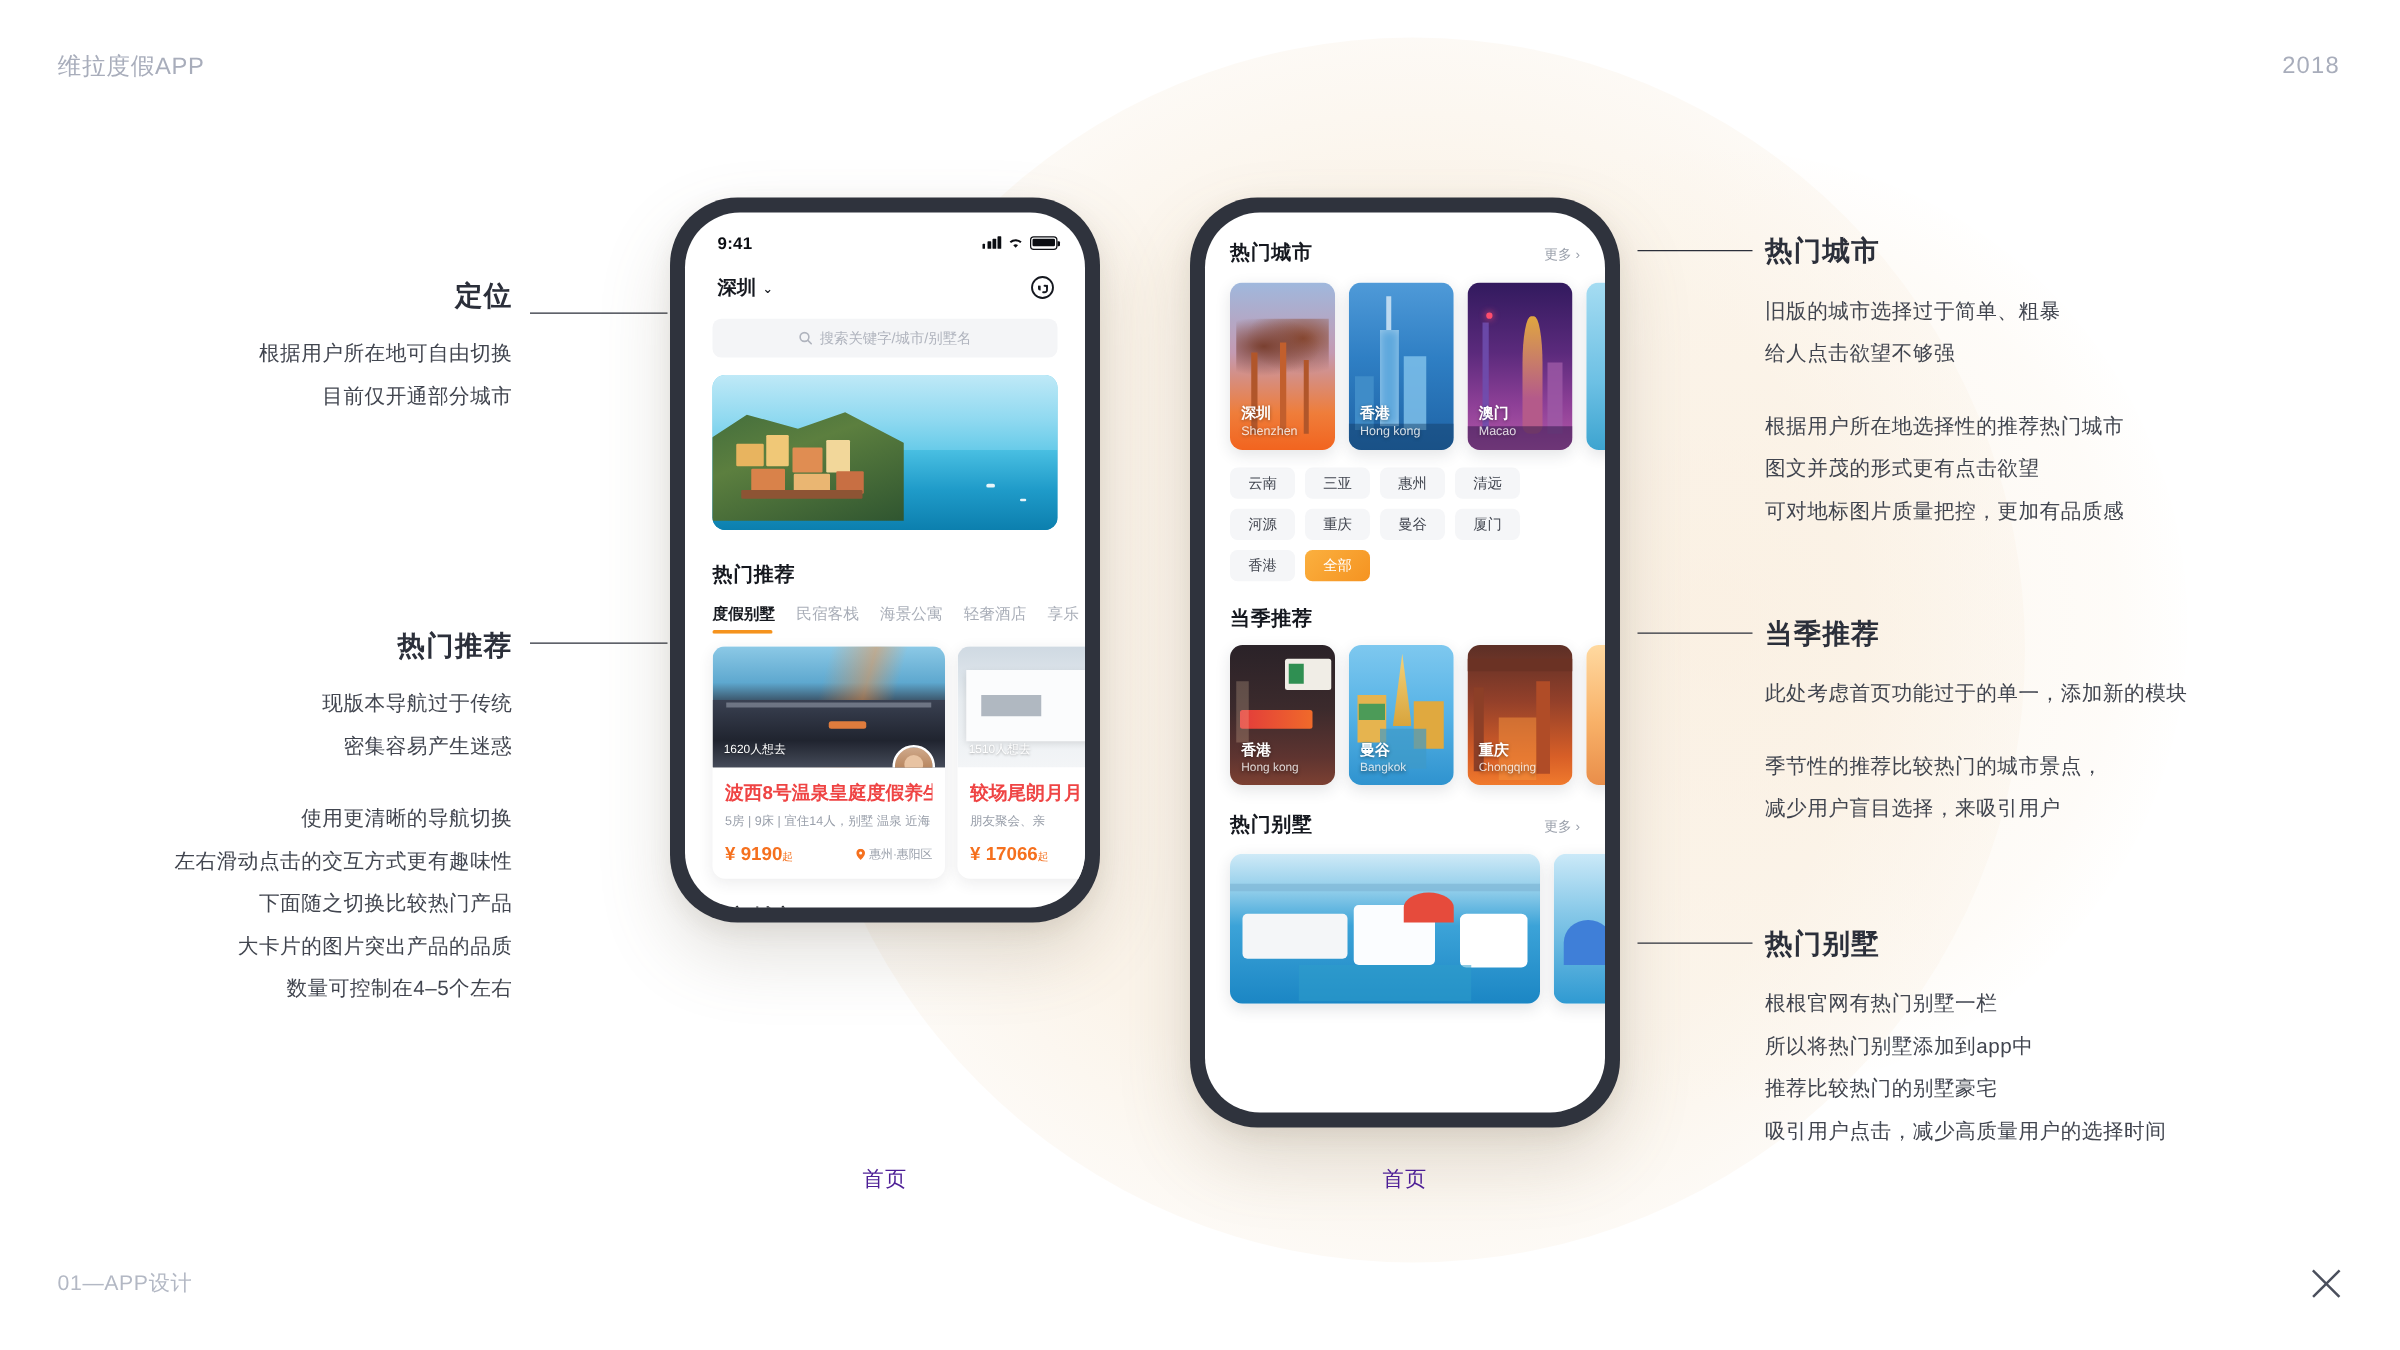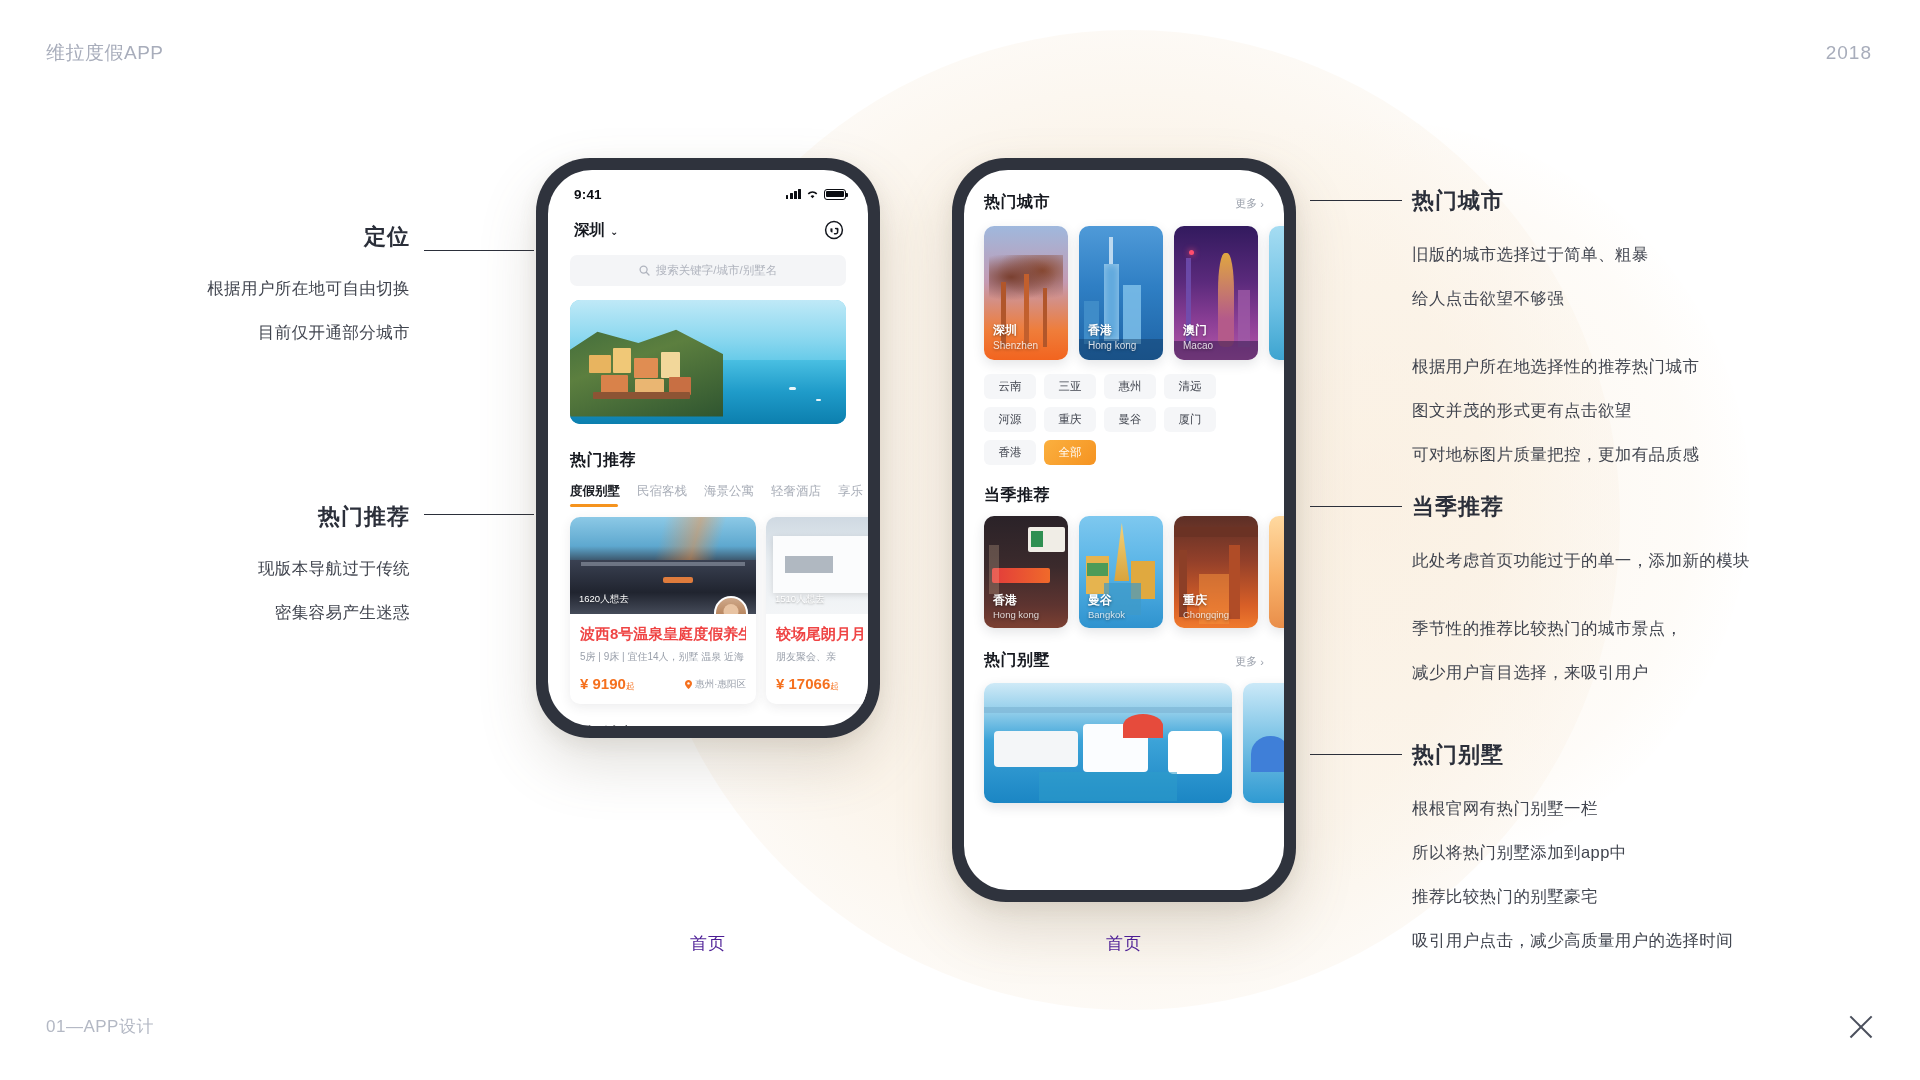--- a/index.html
+++ b/index.html
@@ -49,21 +49,21 @@
   .close-btn::before { transform: rotate(45deg); }
   .close-btn::after  { transform: rotate(-45deg); }
 
   
   .anno { position: absolute; }
   .anno h3 {
     font-size: 22px; font-weight: bold; color: #2b2f3a;
     letter-spacing: 1px; margin-bottom: 16px;
   }
   .anno p {
-    font-size: 16.5px; color: #41454f; line-height: 44px;
+    font-size: 16.5px; color: #41454f; line-height: 34px;
     letter-spacing: .4px; white-space: pre;
   }
   .anno.left { text-align: right; }
   .anno.left h3 { margin-bottom: 14px; }
   .anno.right { text-align: left; }
   .anno .gap { height: 24px; }
 
   .lead {
     position: absolute; height: 1px; background: #2b2f3a;
   }
@@ -266,20 +266,25 @@
     <p>根据用户所在地可自由切换
 目前仅开通部分城市</p>
   </div>
   <div class="lead" style="left:424px; top:250px; width:110px;"></div>
 
   <div class="anno left" style="left:60px; top:502px; width:350px;">
     <h3>热门推荐</h3>
     <p>现版本导航过于传统
 密集容易产生迷惑</p>
     <div class="gap"></div>
+    <p>使用更清晰的导航切换
+左右滑动点击的交互方式更有趣味性
+下面随之切换比较热门产品
+大卡片的图片突出产品的品质
+数量可控制在4–5个左右</p>
   </div>
   <div class="lead" style="left:424px; top:514px; width:110px;"></div>
 
   <div class="anno right" style="left:1412px; top:186px; width:430px;">
     <h3>热门城市</h3>
     <p>旧版的城市选择过于简单、粗暴
 给人点击欲望不够强</p>
     <div class="gap"></div>
     <p>根据用户所在地选择性的推荐热门城市
 图文并茂的形式更有点击欲望

